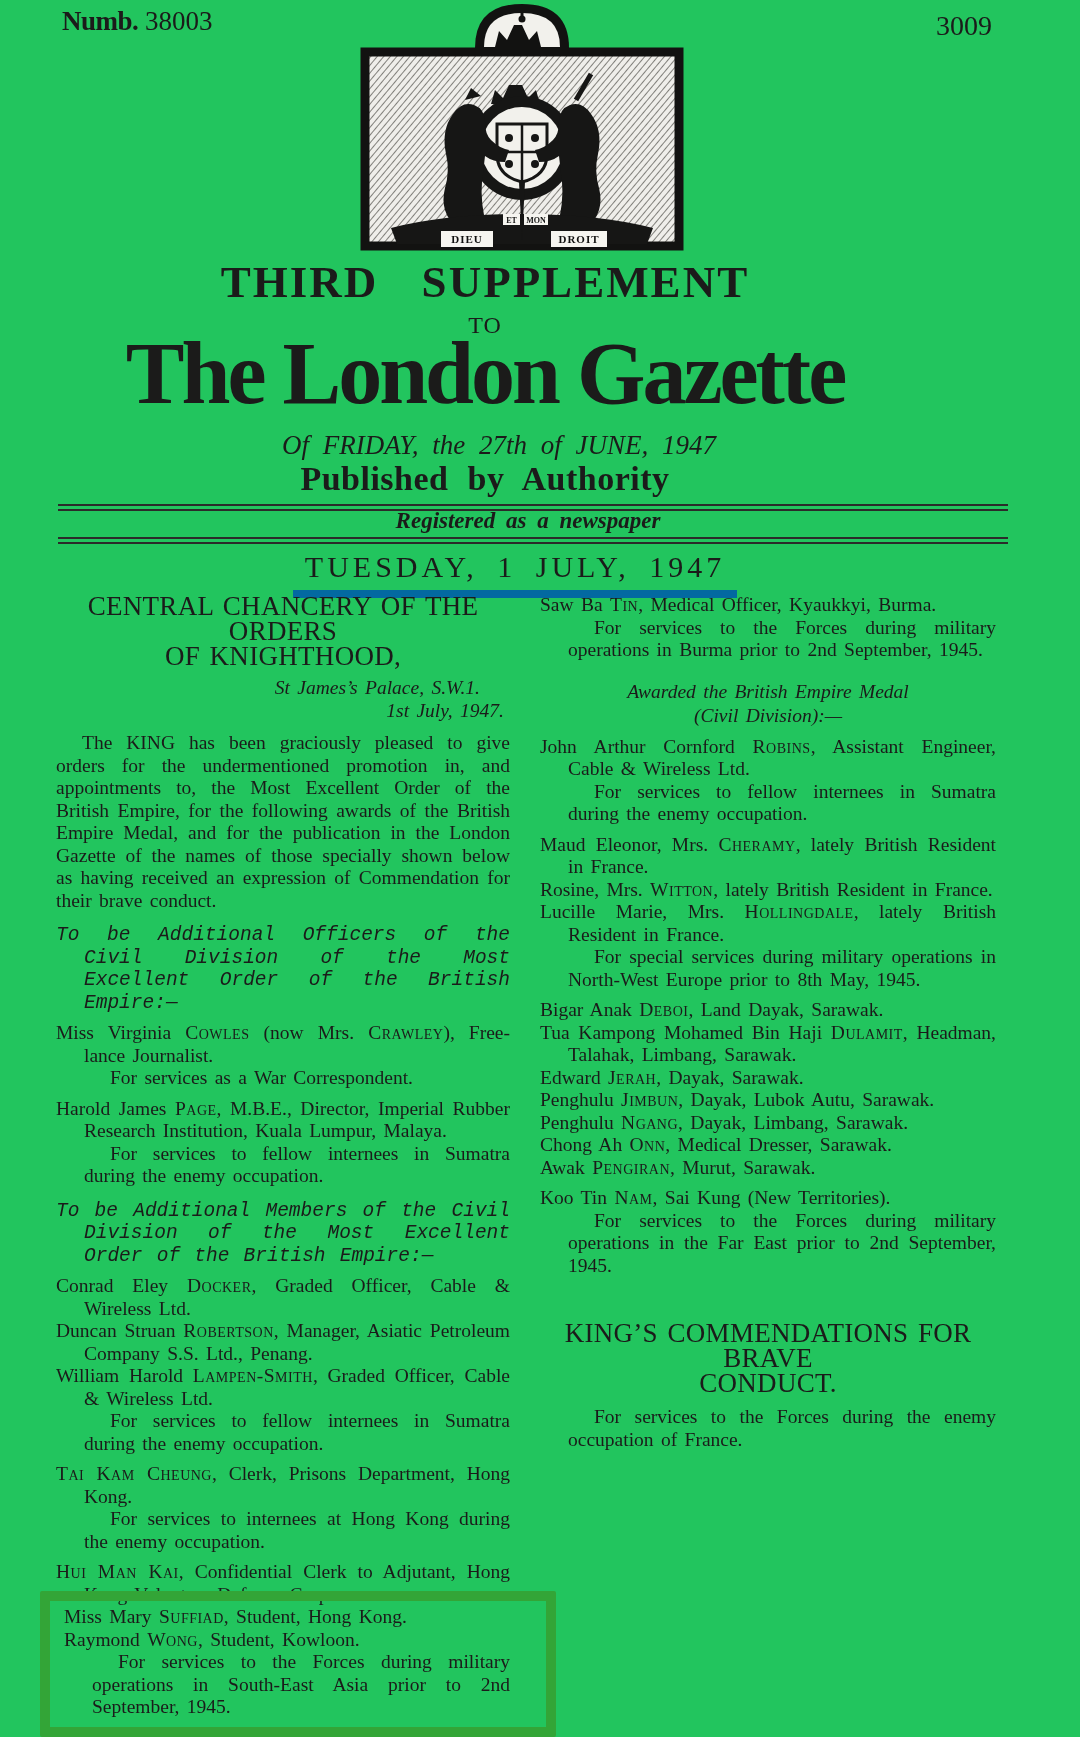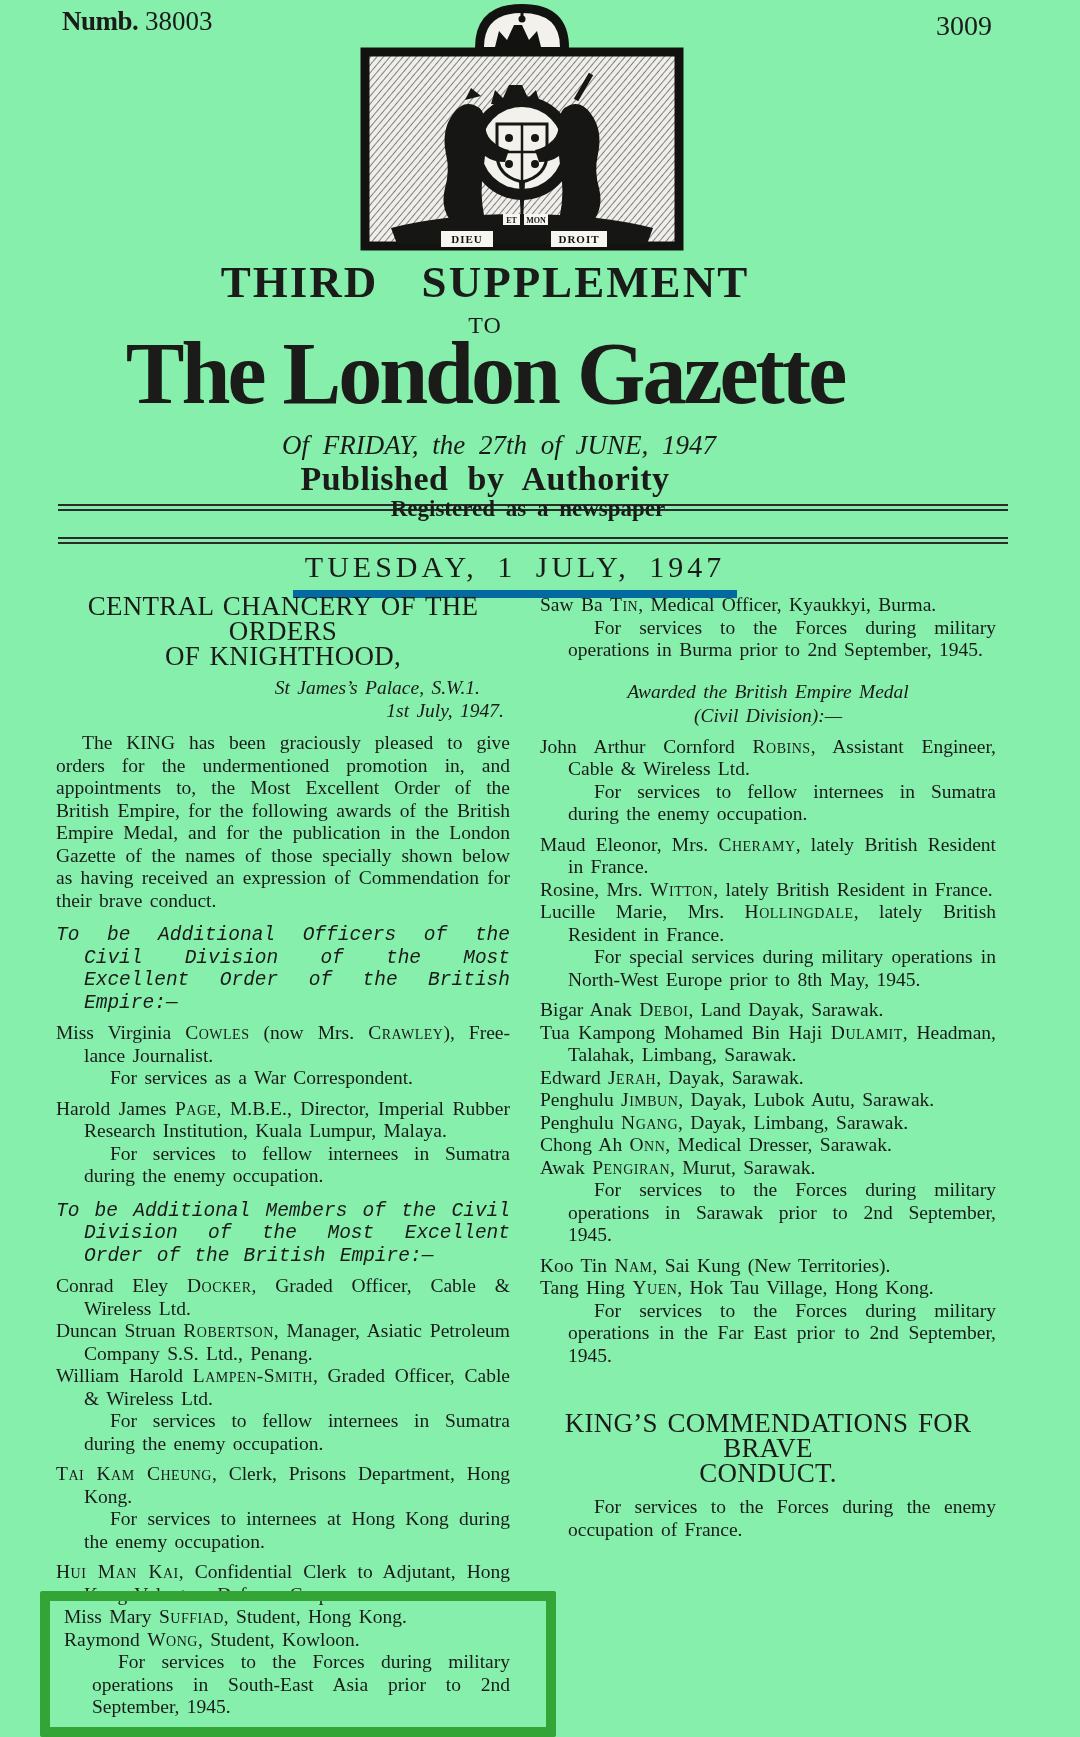--- a/index.html
+++ b/index.html
@@ -1,37 +1,37 @@
 <!DOCTYPE html>
 <html><head>
 <meta charset="utf-8">
 <style>
   html,body{margin:0;padding:0;background:#ffffff;}
   .page{
     position:relative;width:1080px;height:1737px;margin:0 auto;
-    background:#86efac;color:#1b1b1a;overflow:hidden;
+    background:#22c55e;color:#1b1b1a;overflow:hidden;
     font-family:"Liberation Serif","DejaVu Serif",serif;
   }
   
   .issue{position:absolute;left:62px;top:6px;font-size:27px;white-space:nowrap;}
   .issue .blk{font-weight:700;letter-spacing:-0.5px;}
   .pageno{position:absolute;right:88px;top:10px;font-size:28px;}
   .crest{position:absolute;left:357px;top:2px;}
   .mast{position:absolute;left:0;right:110px;text-align:center;}
   .supp{top:256px;font-size:45px;font-weight:700;letter-spacing:2px;word-spacing:30px;}
   .to{top:312px;font-size:24px;letter-spacing:1px;}
   .gztitle{top:330px;font-size:88px;font-weight:700;letter-spacing:-3px;line-height:1;}
   .dateline{top:430px;font-size:27px;font-style:italic;word-spacing:7px;padding-left:28px;}
   .authority{top:460px;font-size:34px;font-weight:700;word-spacing:10px;letter-spacing:0.5px;}
   .rule{position:absolute;left:58px;right:72px;height:3px;
         border-top:2px solid #2b2b2a;border-bottom:2px solid #2b2b2a;}
   .rule1{top:504px;}
   .rule2{top:537px;}
-  .registered{position:absolute;left:0;right:60px;top:496px;text-align:center;
-              font-size:23px;font-weight:700;word-spacing:5px;padding-left:36px;}
+  .registered{position:absolute;left:0;right:60px;top:508px;text-align:center;
+              font-size:23px;font-style:italic;font-weight:700;word-spacing:5px;padding-left:36px;}
   .issuedate{position:absolute;left:0;right:50px;top:550px;text-align:center;}
   .issuedate span{display:inline-block;font-size:30px;letter-spacing:4px;word-spacing:8px;
                   border-bottom:8px solid #0369a1;padding:0 12px 6px;}
   
   .col{position:absolute;top:594px;font-size:19.5px;line-height:22.5px;
        text-align:justify;word-spacing:2.5px;}
   .col-left{left:56px;width:454px;}
   .col-right{left:540px;width:456px;}
   .col > :first-child{margin-top:0;}
   .col-heading{text-align:center;font-size:27px;line-height:25px;letter-spacing:0.3px;
@@ -147,21 +147,19 @@
       <div class="entry tight"><span>Rosine, Mrs. </span><span class="sc">Witton</span><span>, lately British Resident in France.</span></div>
       <div class="entry tight"><span>Lucille Marie, Mrs. </span><span class="sc">Hollingdale</span><span>, lately British Resident in France.</span></div>
       <div class="cite">For special services during military operations in North-West Europe prior to 8th May, 1945.</div>
       <div class="entry"><span>Bigar Anak </span><span class="sc">Deboi</span><span>, Land Dayak, Sarawak.</span></div>
       <div class="entry tight"><span>Tua Kampong Mohamed Bin Haji </span><span class="sc">Dulamit</span><span>, Headman, Talahak, Limbang, Sarawak.</span></div>
       <div class="entry tight"><span>Edward </span><span class="sc">Jerah</span><span>, Dayak, Sarawak.</span></div>
       <div class="entry tight"><span>Penghulu </span><span class="sc">Jimbun</span><span>, Dayak, Lubok Autu, Sarawak.</span></div>
       <div class="entry tight"><span>Penghulu </span><span class="sc">Ngang</span><span>, Dayak, Limbang, Sarawak.</span></div>
       <div class="entry tight"><span>Chong Ah </span><span class="sc">Onn</span><span>, Medical Dresser, Sarawak.</span></div>
       <div class="entry tight"><span>Awak </span><span class="sc">Pengiran</span><span>, Murut, Sarawak.</span></div>
-      <div class="cite">For services to the Forces during military operations in Sarawak prior to 2nd September, 1945.</div>
       <div class="entry"><span>Koo Tin </span><span class="sc">Nam</span><span>, Sai Kung (New Territories).</span></div>
-      <div class="entry tight"><span>Tang Hing </span><span class="sc">Yuen</span><span>, Hok Tau Village, Hong Kong.</span></div>
       <div class="cite">For services to the Forces during military operations in the Far East prior to 2nd September, 1945.</div>
       <div class="col-heading section-heading">KING’S COMMENDATIONS FOR BRAVE<br>CONDUCT.</div>
       <div class="cite">For services to the Forces during the enemy occupation of France.</div>
     </div>
 
 </div>
 
 </body></html>

